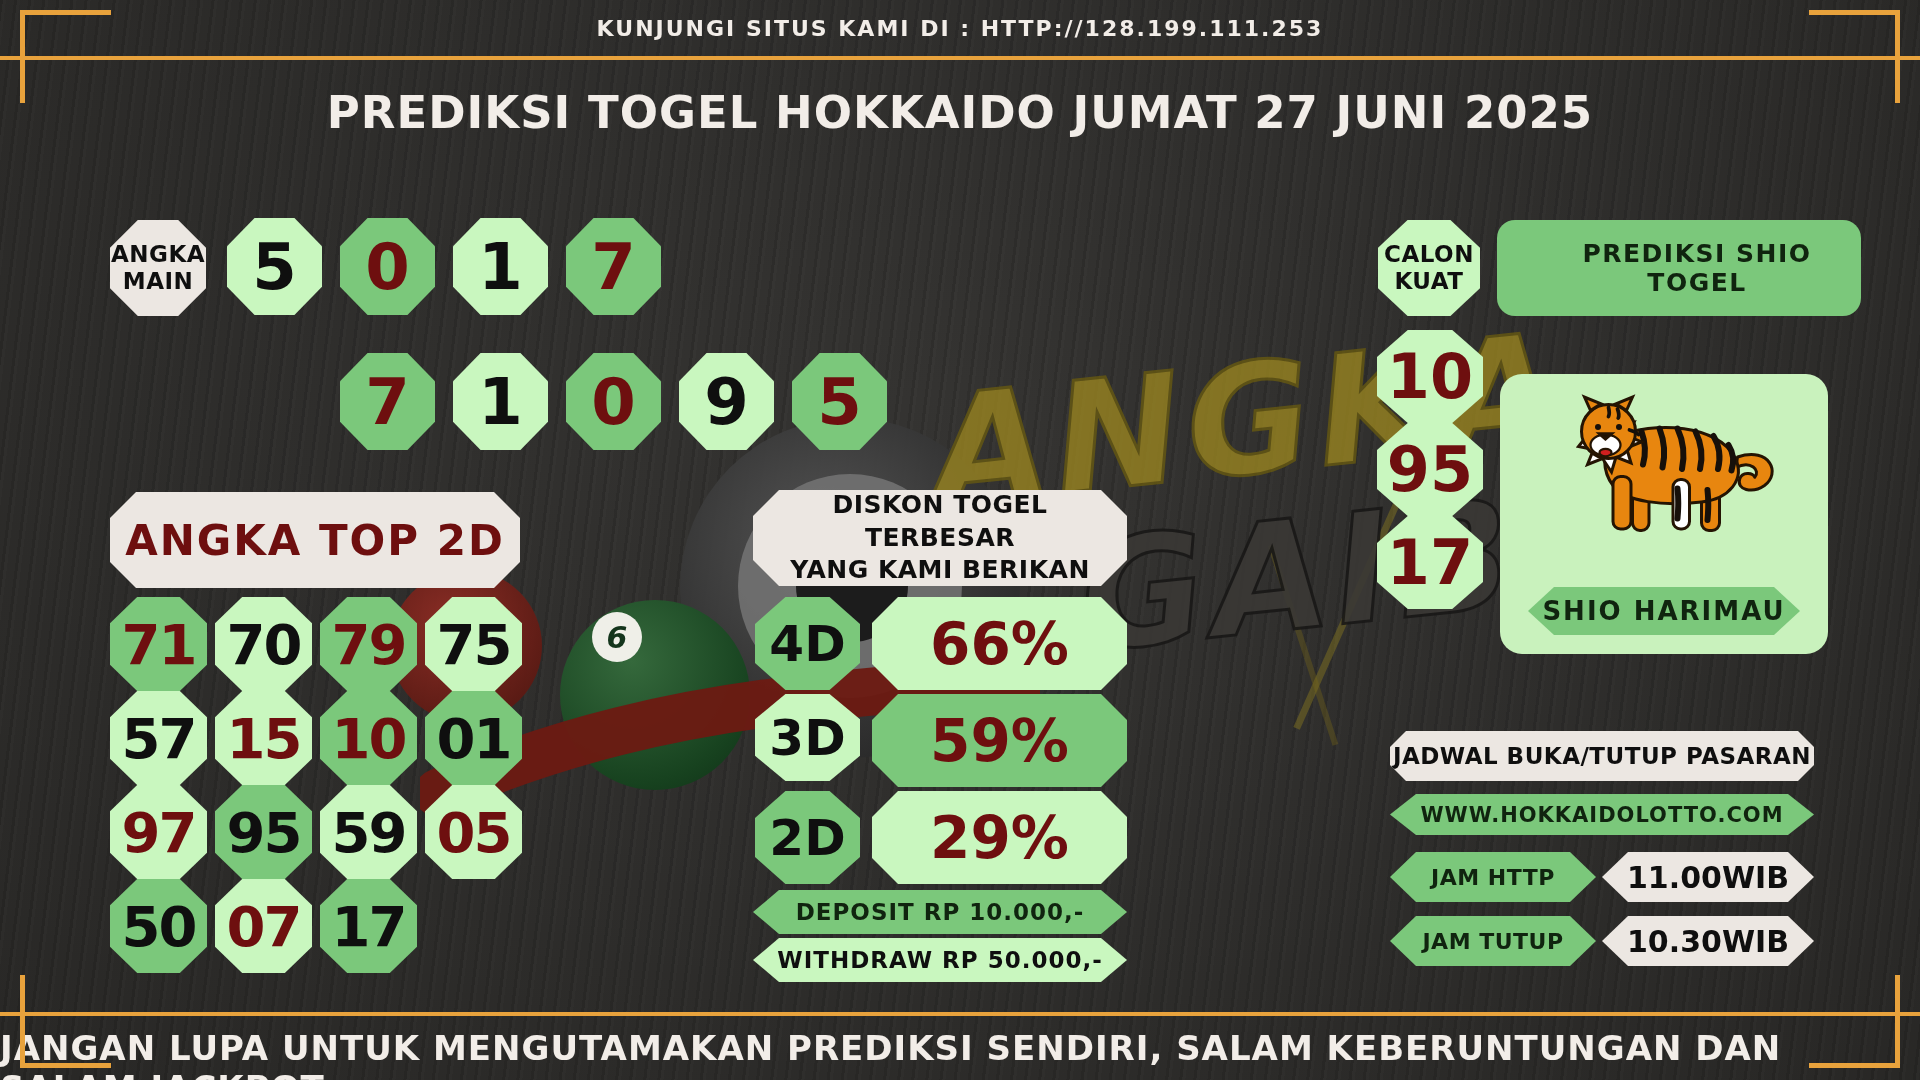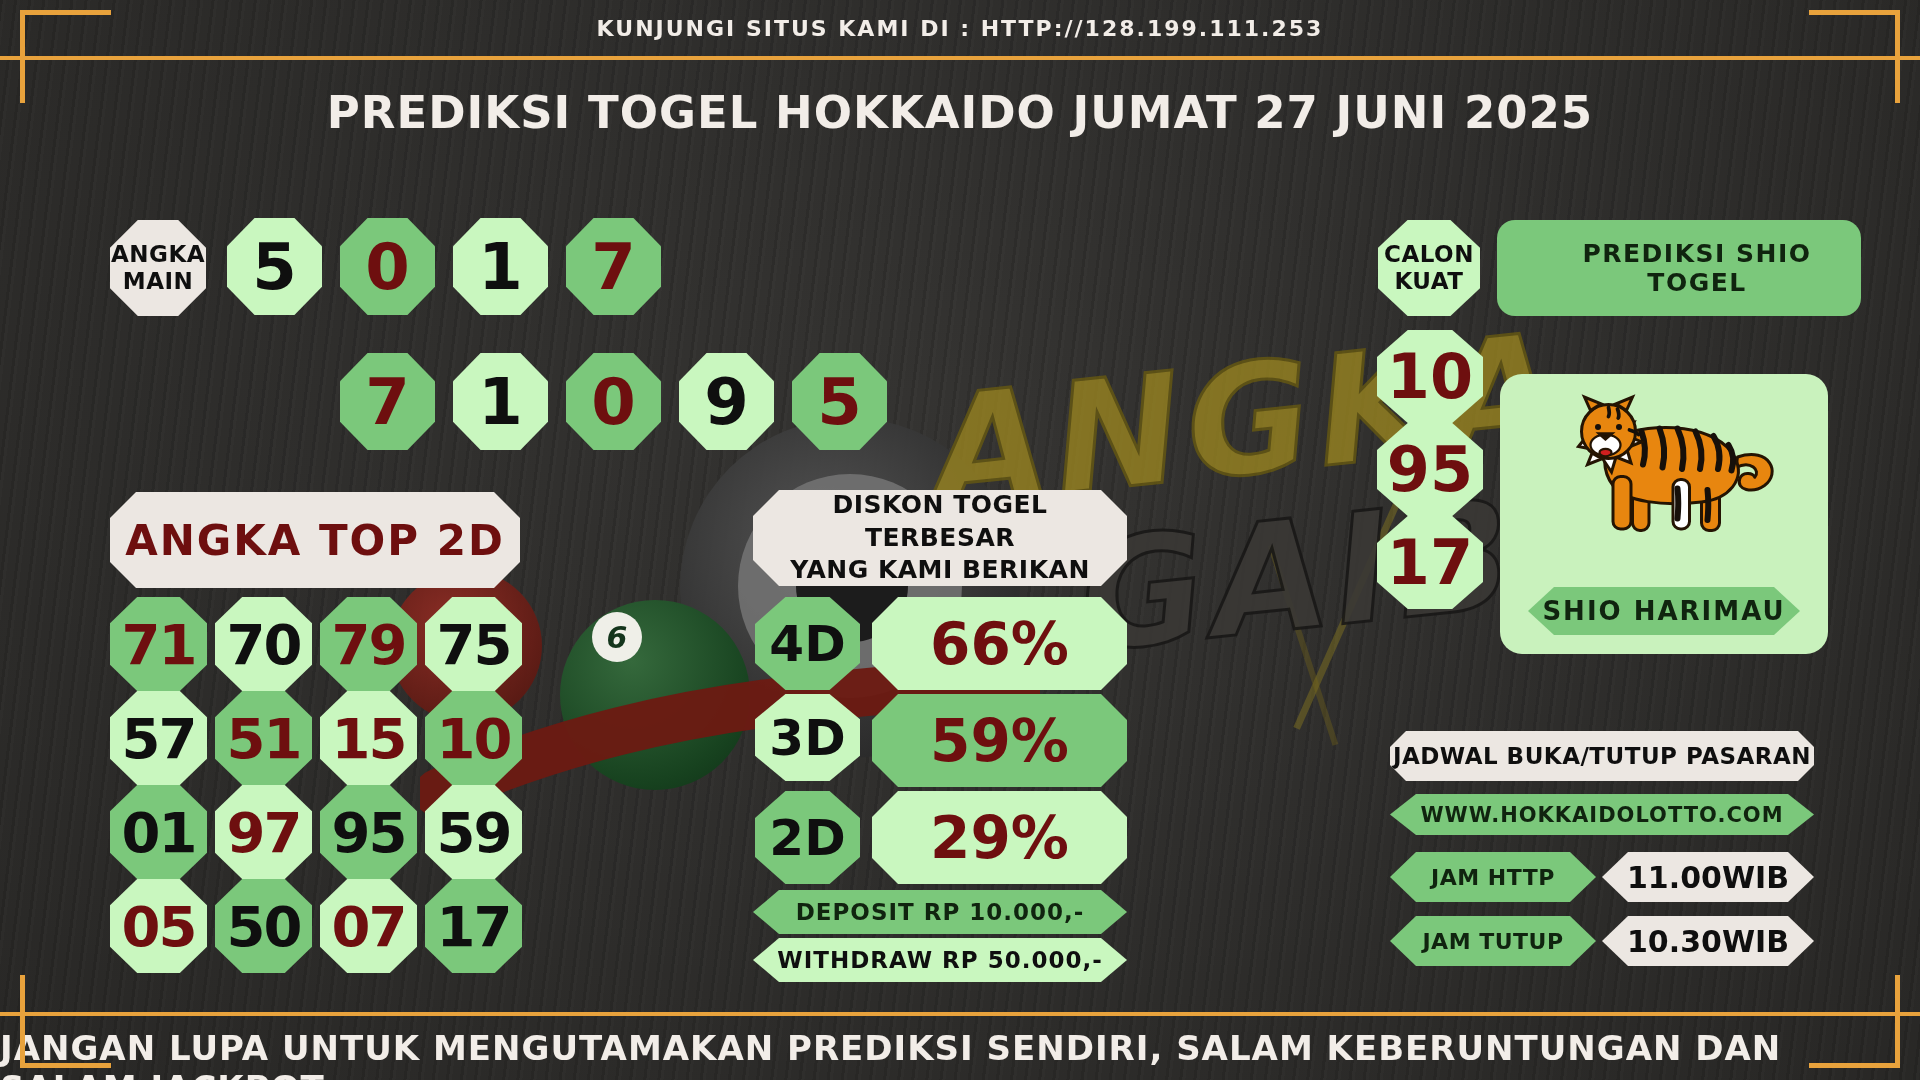--- a/index.html
+++ b/index.html
@@ -114,21 +114,20 @@
   <div class="abs oct center v numfont z2" style="left:792px;top:353px;width:95px;height:97px;font-size:64px;" data-variant="dark-red">5</div>
 
   <div class="abs cut whitebox center z2" style="left:110px;top:492px;width:410px;height:96px;font-size:42px;font-weight:bold;letter-spacing:2px;color:var(--red);">ANGKA TOP 2D</div>
 
   <div class="abs grid2d z2" style="left:110px;top:597px;">
     <div class="g-cell v" data-variant="dark-red">71</div>
     <div class="g-cell v" data-variant="pale-black">70</div>
     <div class="g-cell v" data-variant="dark-red">79</div>
     <div class="g-cell v" data-variant="pale-black">75</div>
     <div class="g-cell v" data-variant="pale-black">57</div>
-    <div class="g-cell v" data-variant="dark-red">51</div>
     <div class="g-cell v" data-variant="pale-red">15</div>
     <div class="g-cell v" data-variant="dark-red">10</div>
     <div class="g-cell v" data-variant="dark-black">01</div>
     <div class="g-cell v" data-variant="pale-red">97</div>
     <div class="g-cell v" data-variant="dark-black">95</div>
     <div class="g-cell v" data-variant="pale-black">59</div>
     <div class="g-cell v" data-variant="pale-red">05</div>
     <div class="g-cell v" data-variant="dark-black">50</div>
     <div class="g-cell v" data-variant="pale-red">07</div>
     <div class="g-cell v" data-variant="dark-black">17</div>

